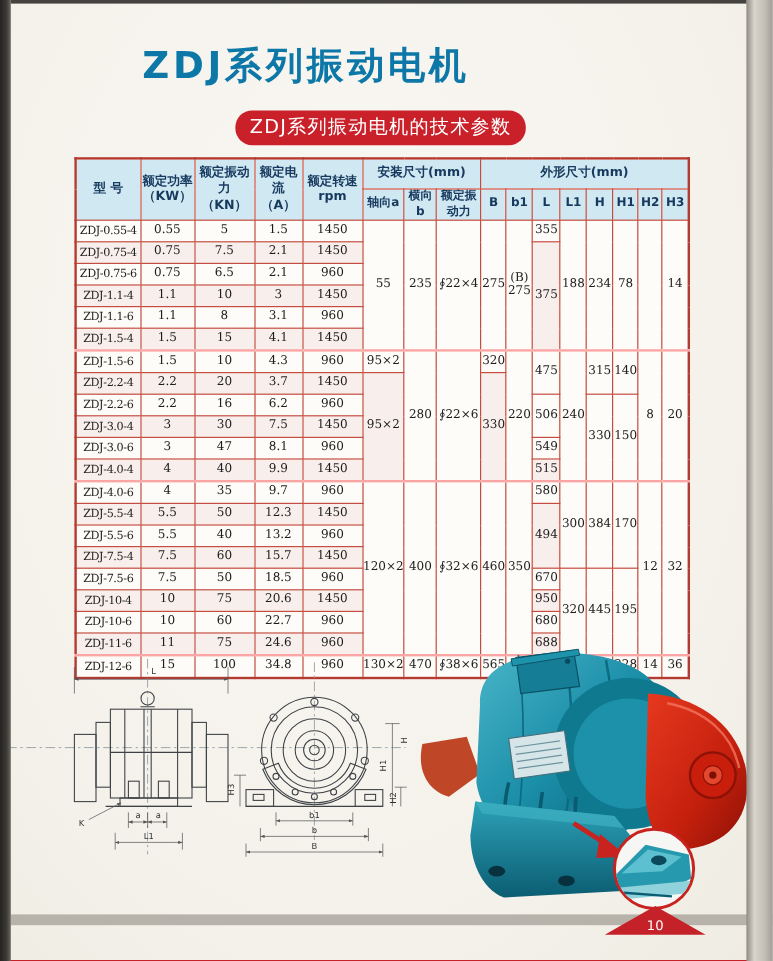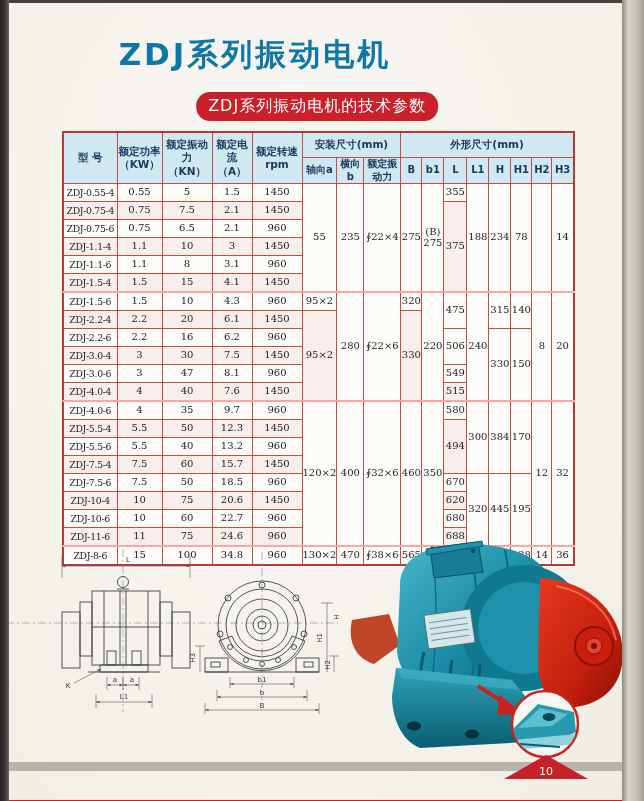--- a/index.html
+++ b/index.html
@@ -172,21 +172,21 @@
           <td rowspan="6" class="ge">240</td>
           <td rowspan="2">315</td>
           <td rowspan="2">140</td>
           <td rowspan="6" class="ge">8</td>
           <td rowspan="6" class="ge">20</td>
         </tr>
         <tr>
           <td class="model">ZDJ-2.2-4</td>
           <td>2.2</td>
           <td>20</td>
-          <td>6.1</td>
+          <td>3.7</td>
           <td>1450</td>
           <td rowspan="5" class="ge">95×2</td>
           <td rowspan="5" class="ge">330</td>
         </tr>
         <tr>
           <td class="model">ZDJ-2.2-6</td>
           <td>2.2</td>
           <td>16</td>
           <td>6.2</td>
           <td>960</td>
@@ -206,21 +206,21 @@
           <td>3</td>
           <td>47</td>
           <td>8.1</td>
           <td>960</td>
           <td>549</td>
         </tr>
         <tr>
           <td class="model ge">ZDJ-4.0-4</td>
           <td class="ge">4</td>
           <td class="ge">40</td>
-          <td class="ge">7.6</td>
+          <td class="ge">9.9</td>
           <td class="ge">1450</td>
           <td class="ge">515</td>
         </tr>
         <tr>
           <td class="model">ZDJ-4.0-6</td>
           <td>4</td>
           <td>35</td>
           <td>9.7</td>
           <td>960</td>
           <td rowspan="8" class="ge">120×2</td>
@@ -267,40 +267,40 @@
           <td rowspan="4" class="ge">320</td>
           <td rowspan="4" class="ge">445</td>
           <td rowspan="4" class="ge">195</td>
         </tr>
         <tr>
           <td class="model">ZDJ-10-4</td>
           <td>10</td>
           <td>75</td>
           <td>20.6</td>
           <td>1450</td>
-          <td>620</td>
+          <td>950</td>
         </tr>
         <tr>
           <td class="model">ZDJ-10-6</td>
           <td>10</td>
           <td>60</td>
           <td>22.7</td>
           <td>960</td>
           <td>680</td>
         </tr>
         <tr>
           <td class="model ge">ZDJ-11-6</td>
           <td class="ge">11</td>
           <td class="ge">75</td>
           <td class="ge">24.6</td>
           <td class="ge">960</td>
           <td class="ge">688</td>
         </tr>
         <tr>
-          <td class="model">ZDJ-8-6</td>
+          <td class="model">ZDJ-12-6</td>
           <td>15</td>
           <td>100</td>
           <td>34.8</td>
           <td>960</td>
           <td>130×2</td>
           <td>470</td>
           <td>∮38×6</td>
           <td>565</td>
           <td>410</td>
           <td>780</td>

